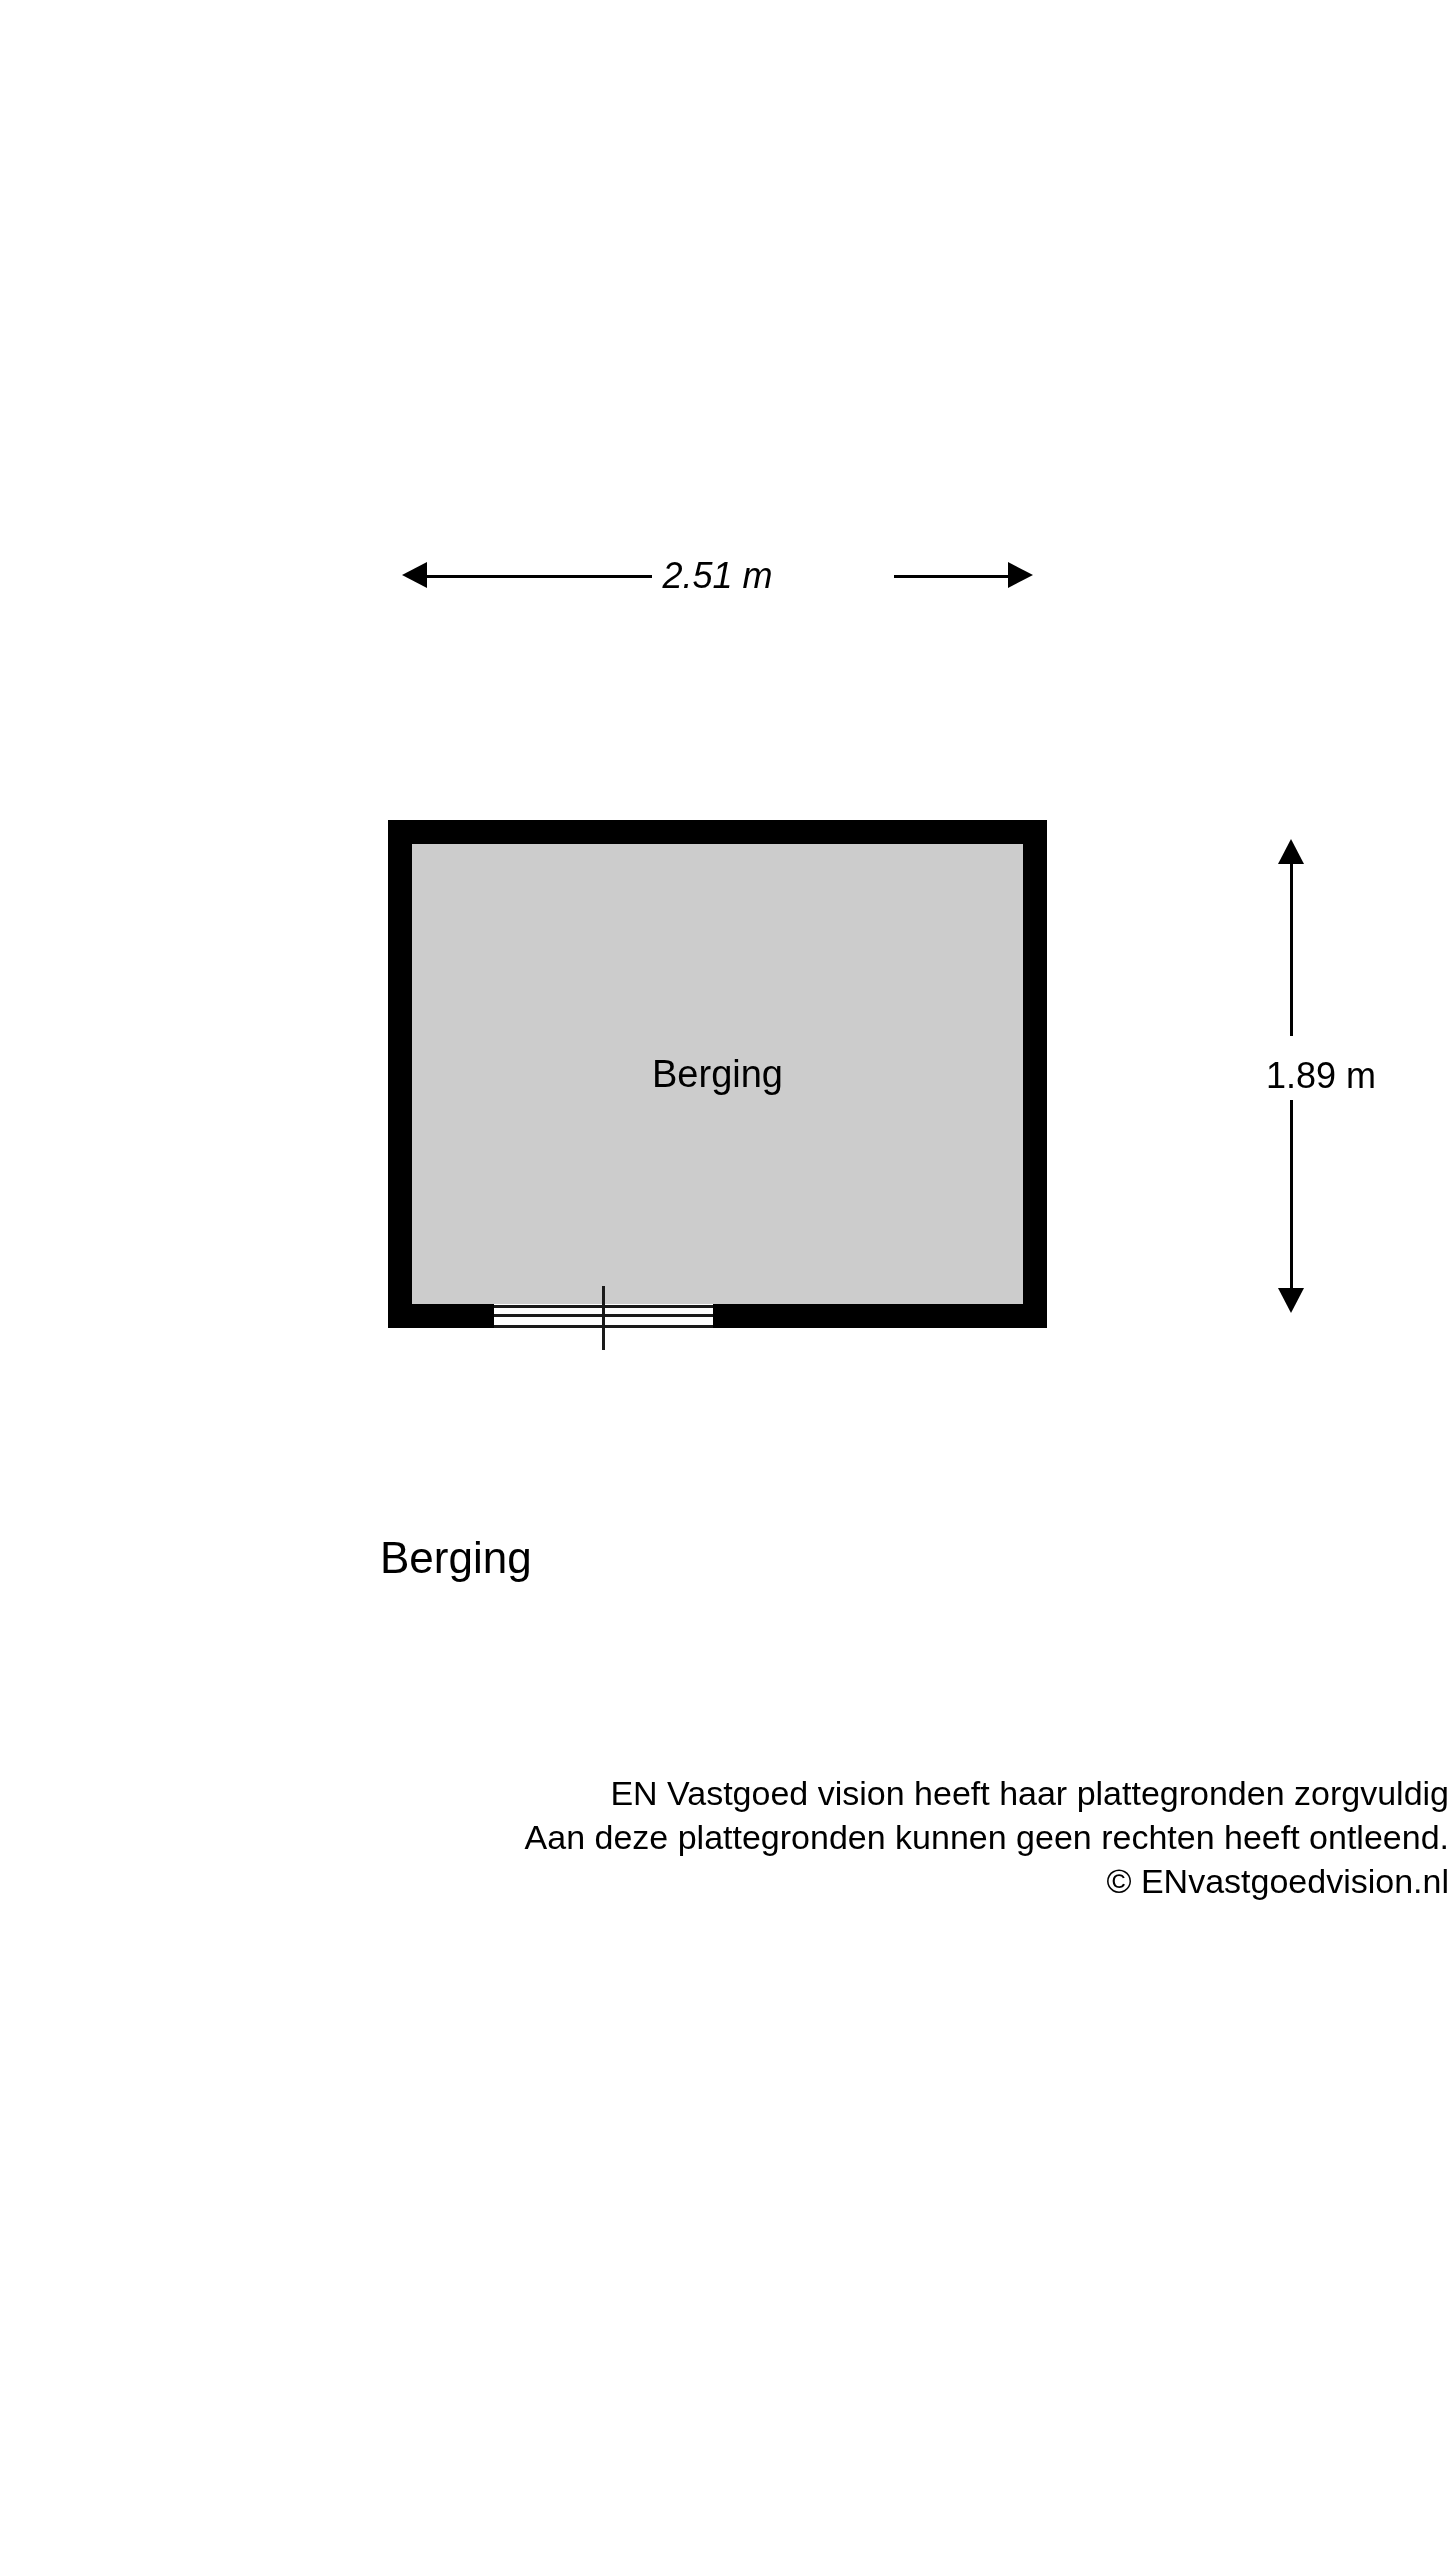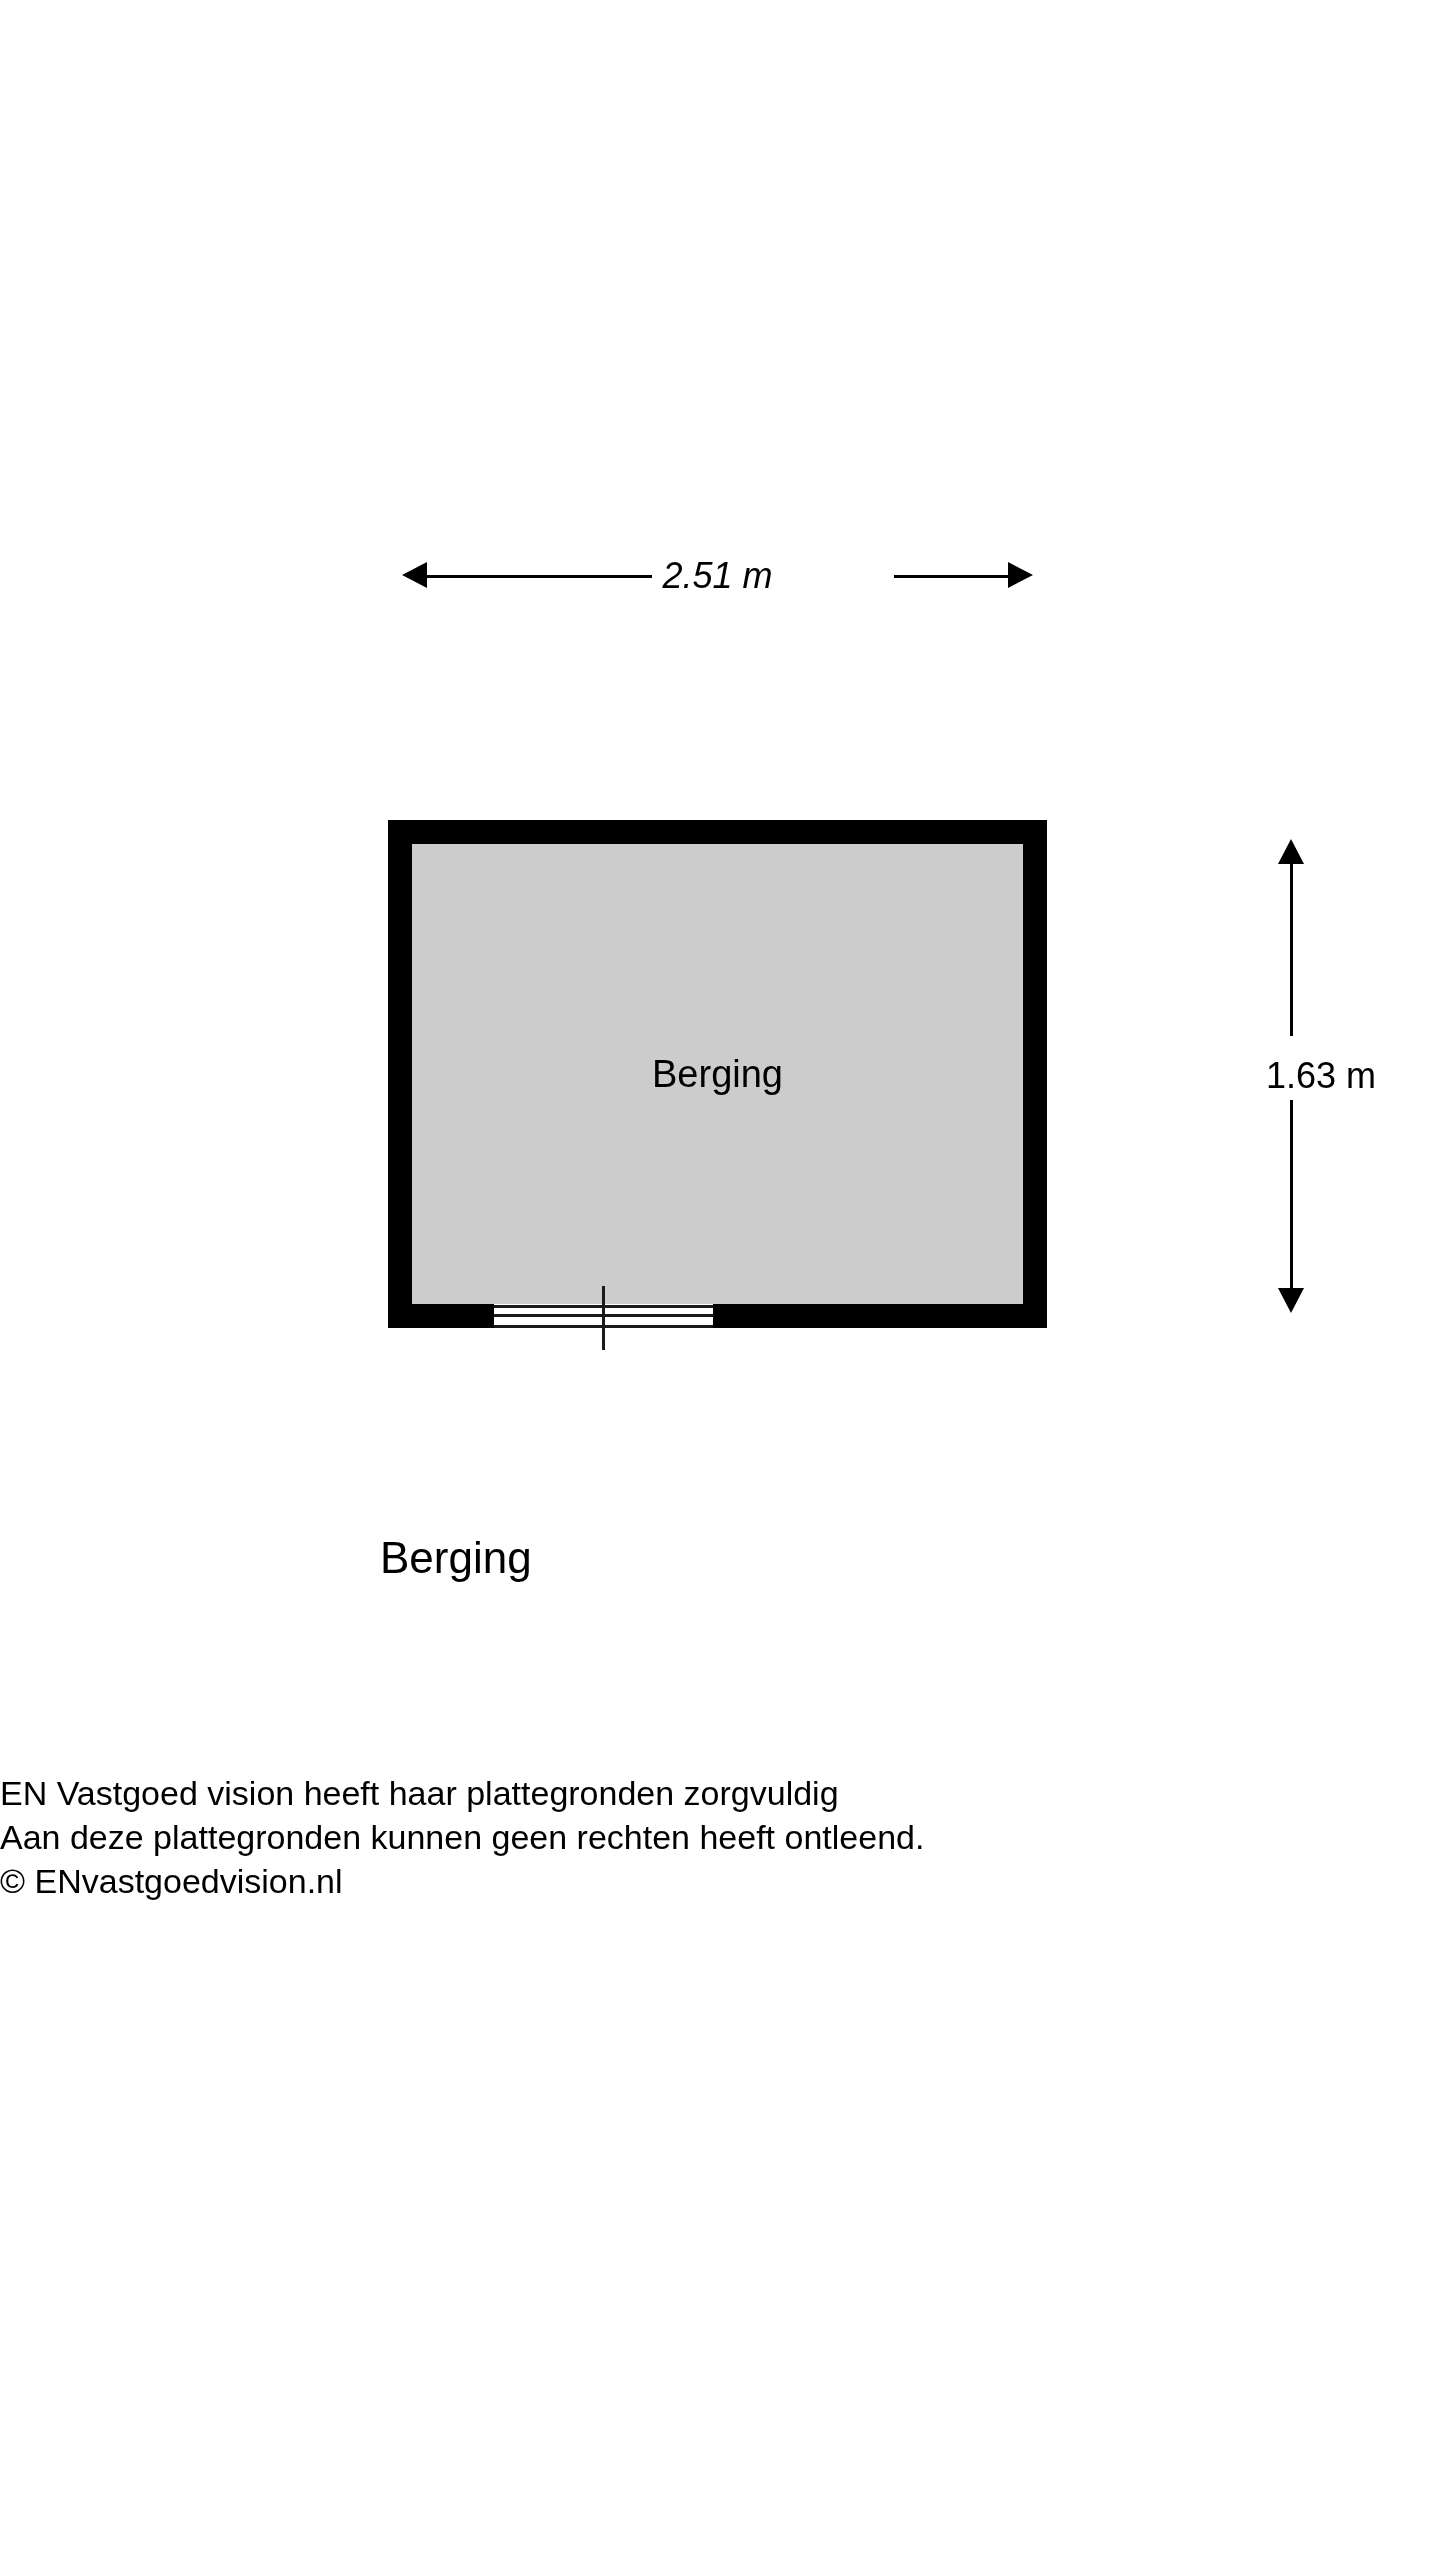--- a/index.html
+++ b/index.html
@@ -154,21 +154,21 @@
     line-height: 1;
     white-space: nowrap;
   }
 
   
   #footer {
     position: absolute;
     left: 0;
     right: 0;
     top: 1771px;
-    text-align: left;
+    text-align: right;
     font-size: 34px;
     line-height: 44px;
   }
   #footer .f-line { display: block; white-space: nowrap; }
 </style>
 </head>
 <body>
 
 <div id="h-dim">
   <span class="arrow left"></span>
@@ -189,21 +189,21 @@
   <span class="pane-line l2"></span>
   <span class="pane-line l3"></span>
 </div>
 <div id="window-tick"></div>
 
 <div id="v-dim">
   <span class="arrow top"></span>
   <span class="dim-line top"></span>
   <span class="dim-line bottom"></span>
   <span class="arrow bottom"></span>
-  <span class="dim-text">1.63 m</span>
+  <span class="dim-text">1.89 m</span>
 </div>
 
 <div id="plan-title">Berging</div>
 
 <div id="footer">
   <span class="f-line">EN Vastgoed vision heeft haar plattegronden zorgvuldig</span>
   <span class="f-line">Aan deze plattegronden kunnen geen rechten heeft ontleend.</span>
   <span class="f-line">© ENvastgoedvision.nl</span>
 </div>
 

